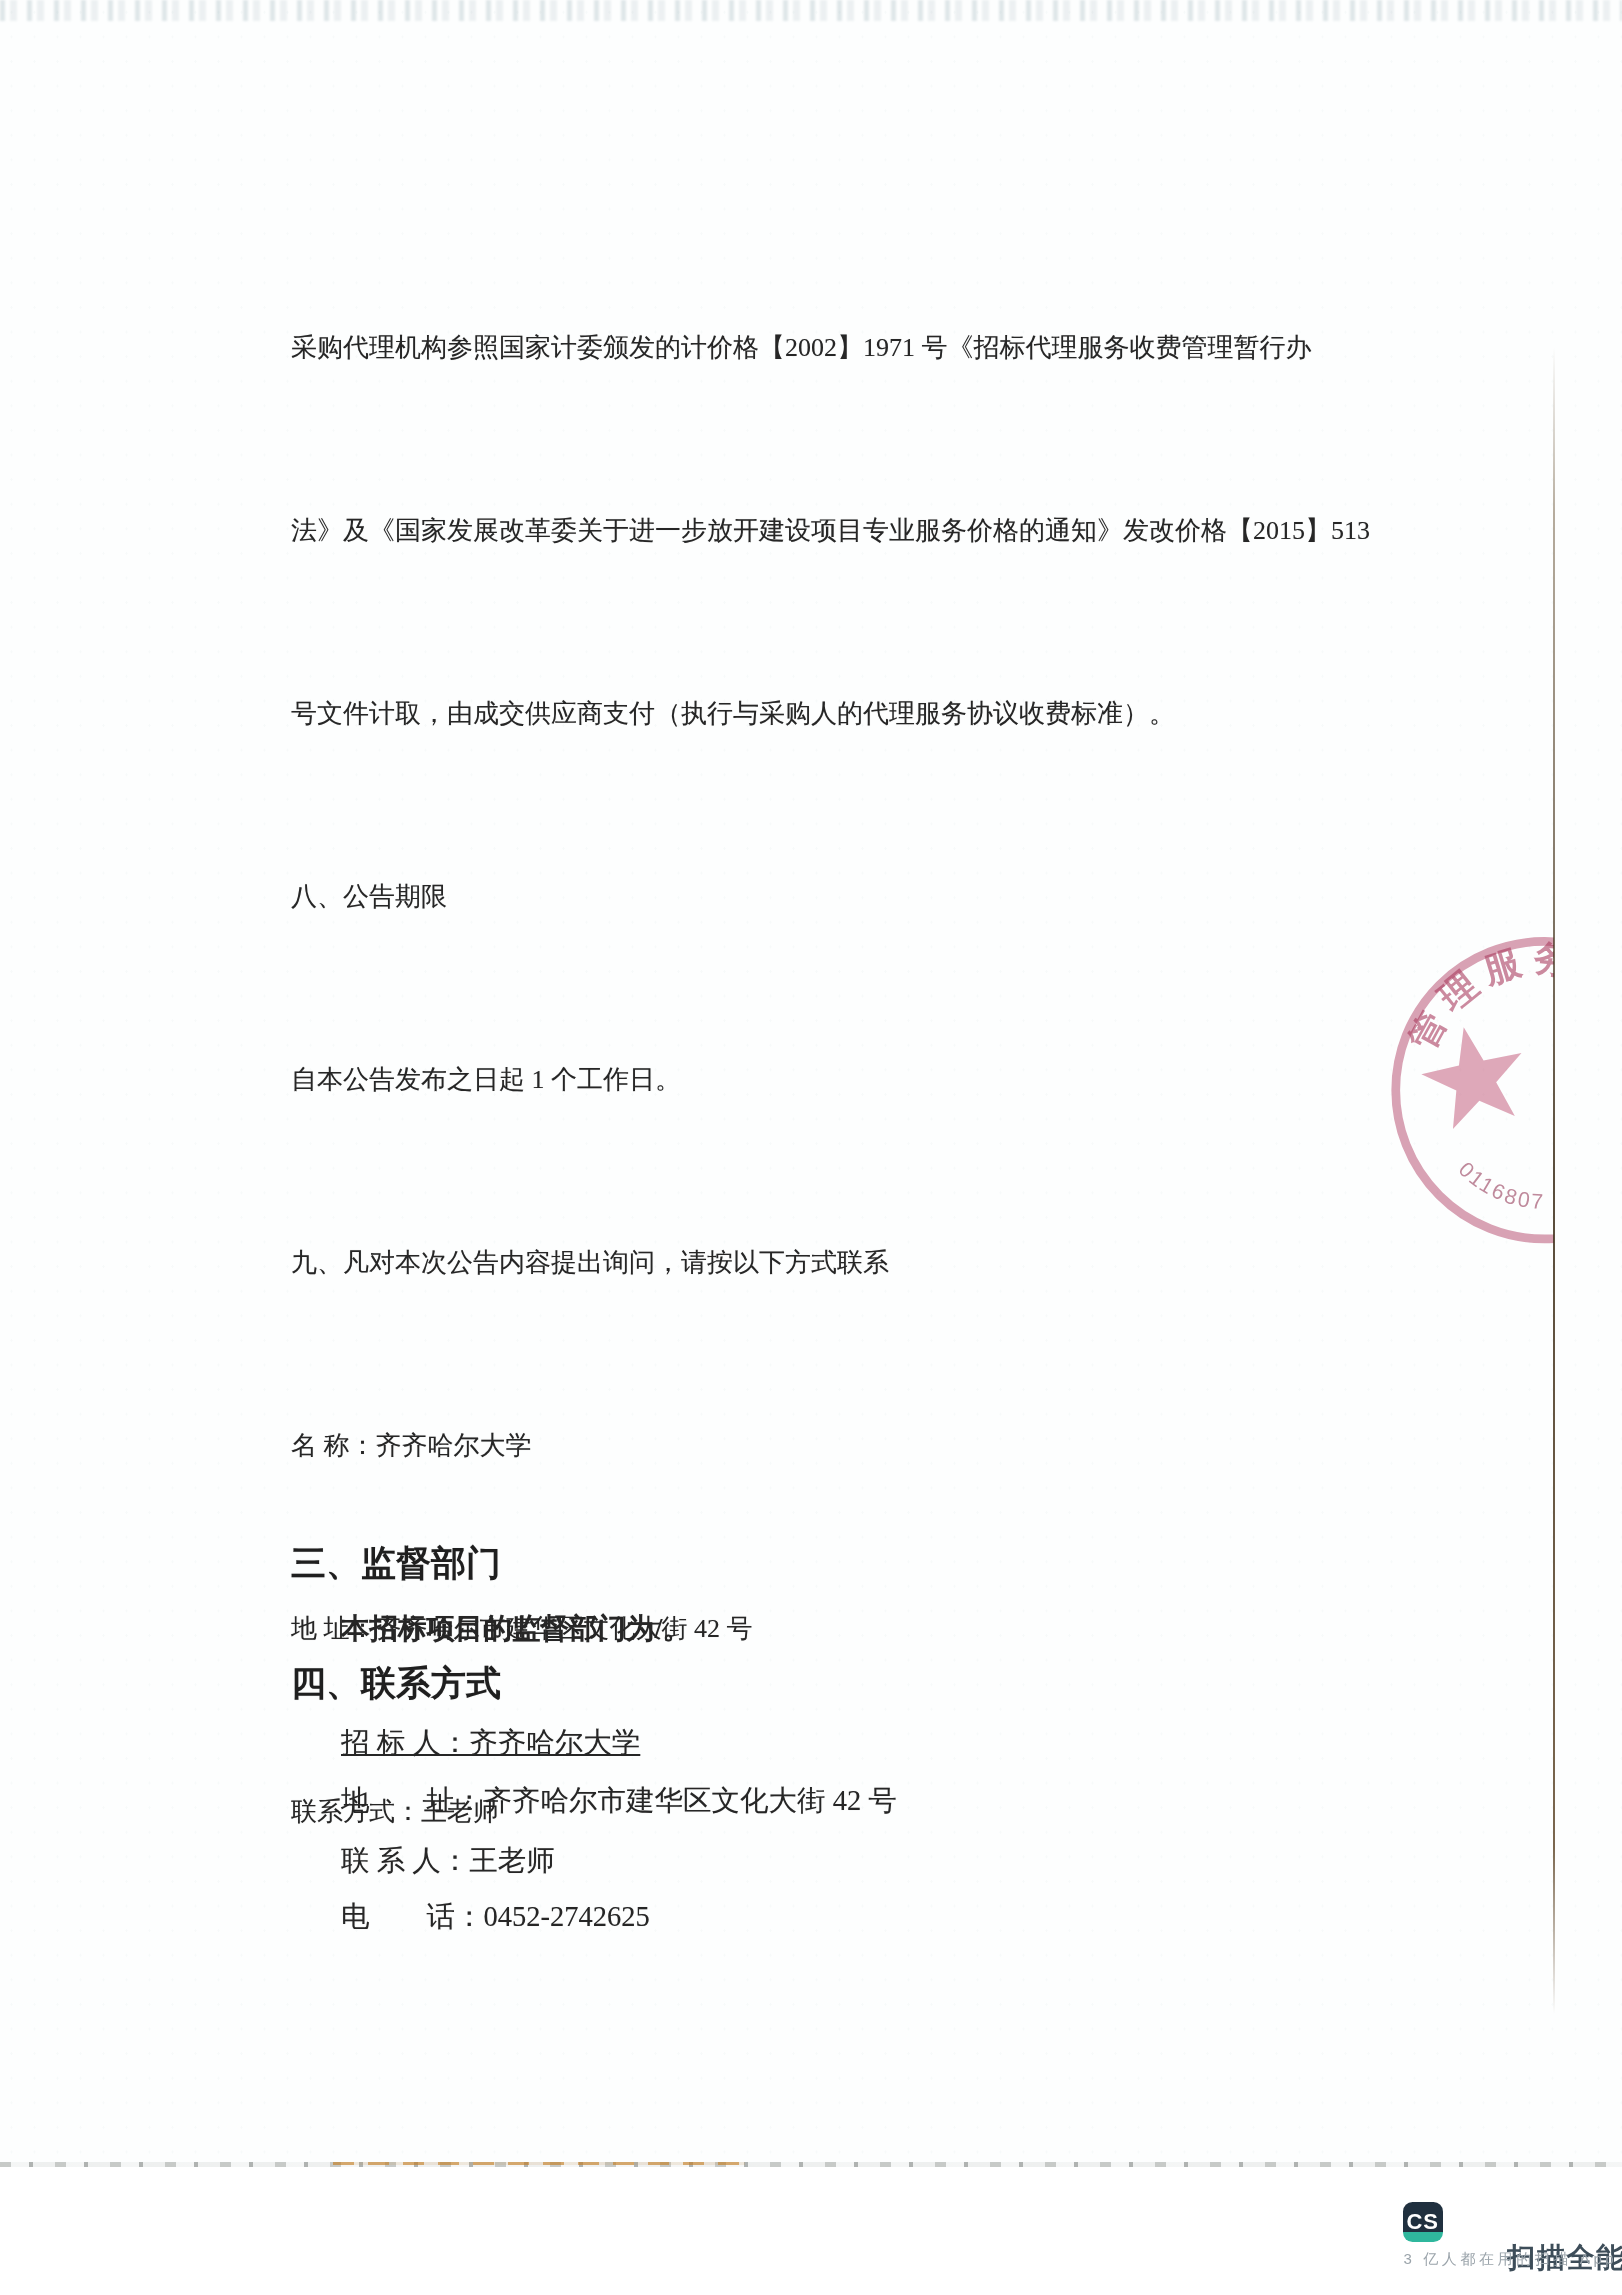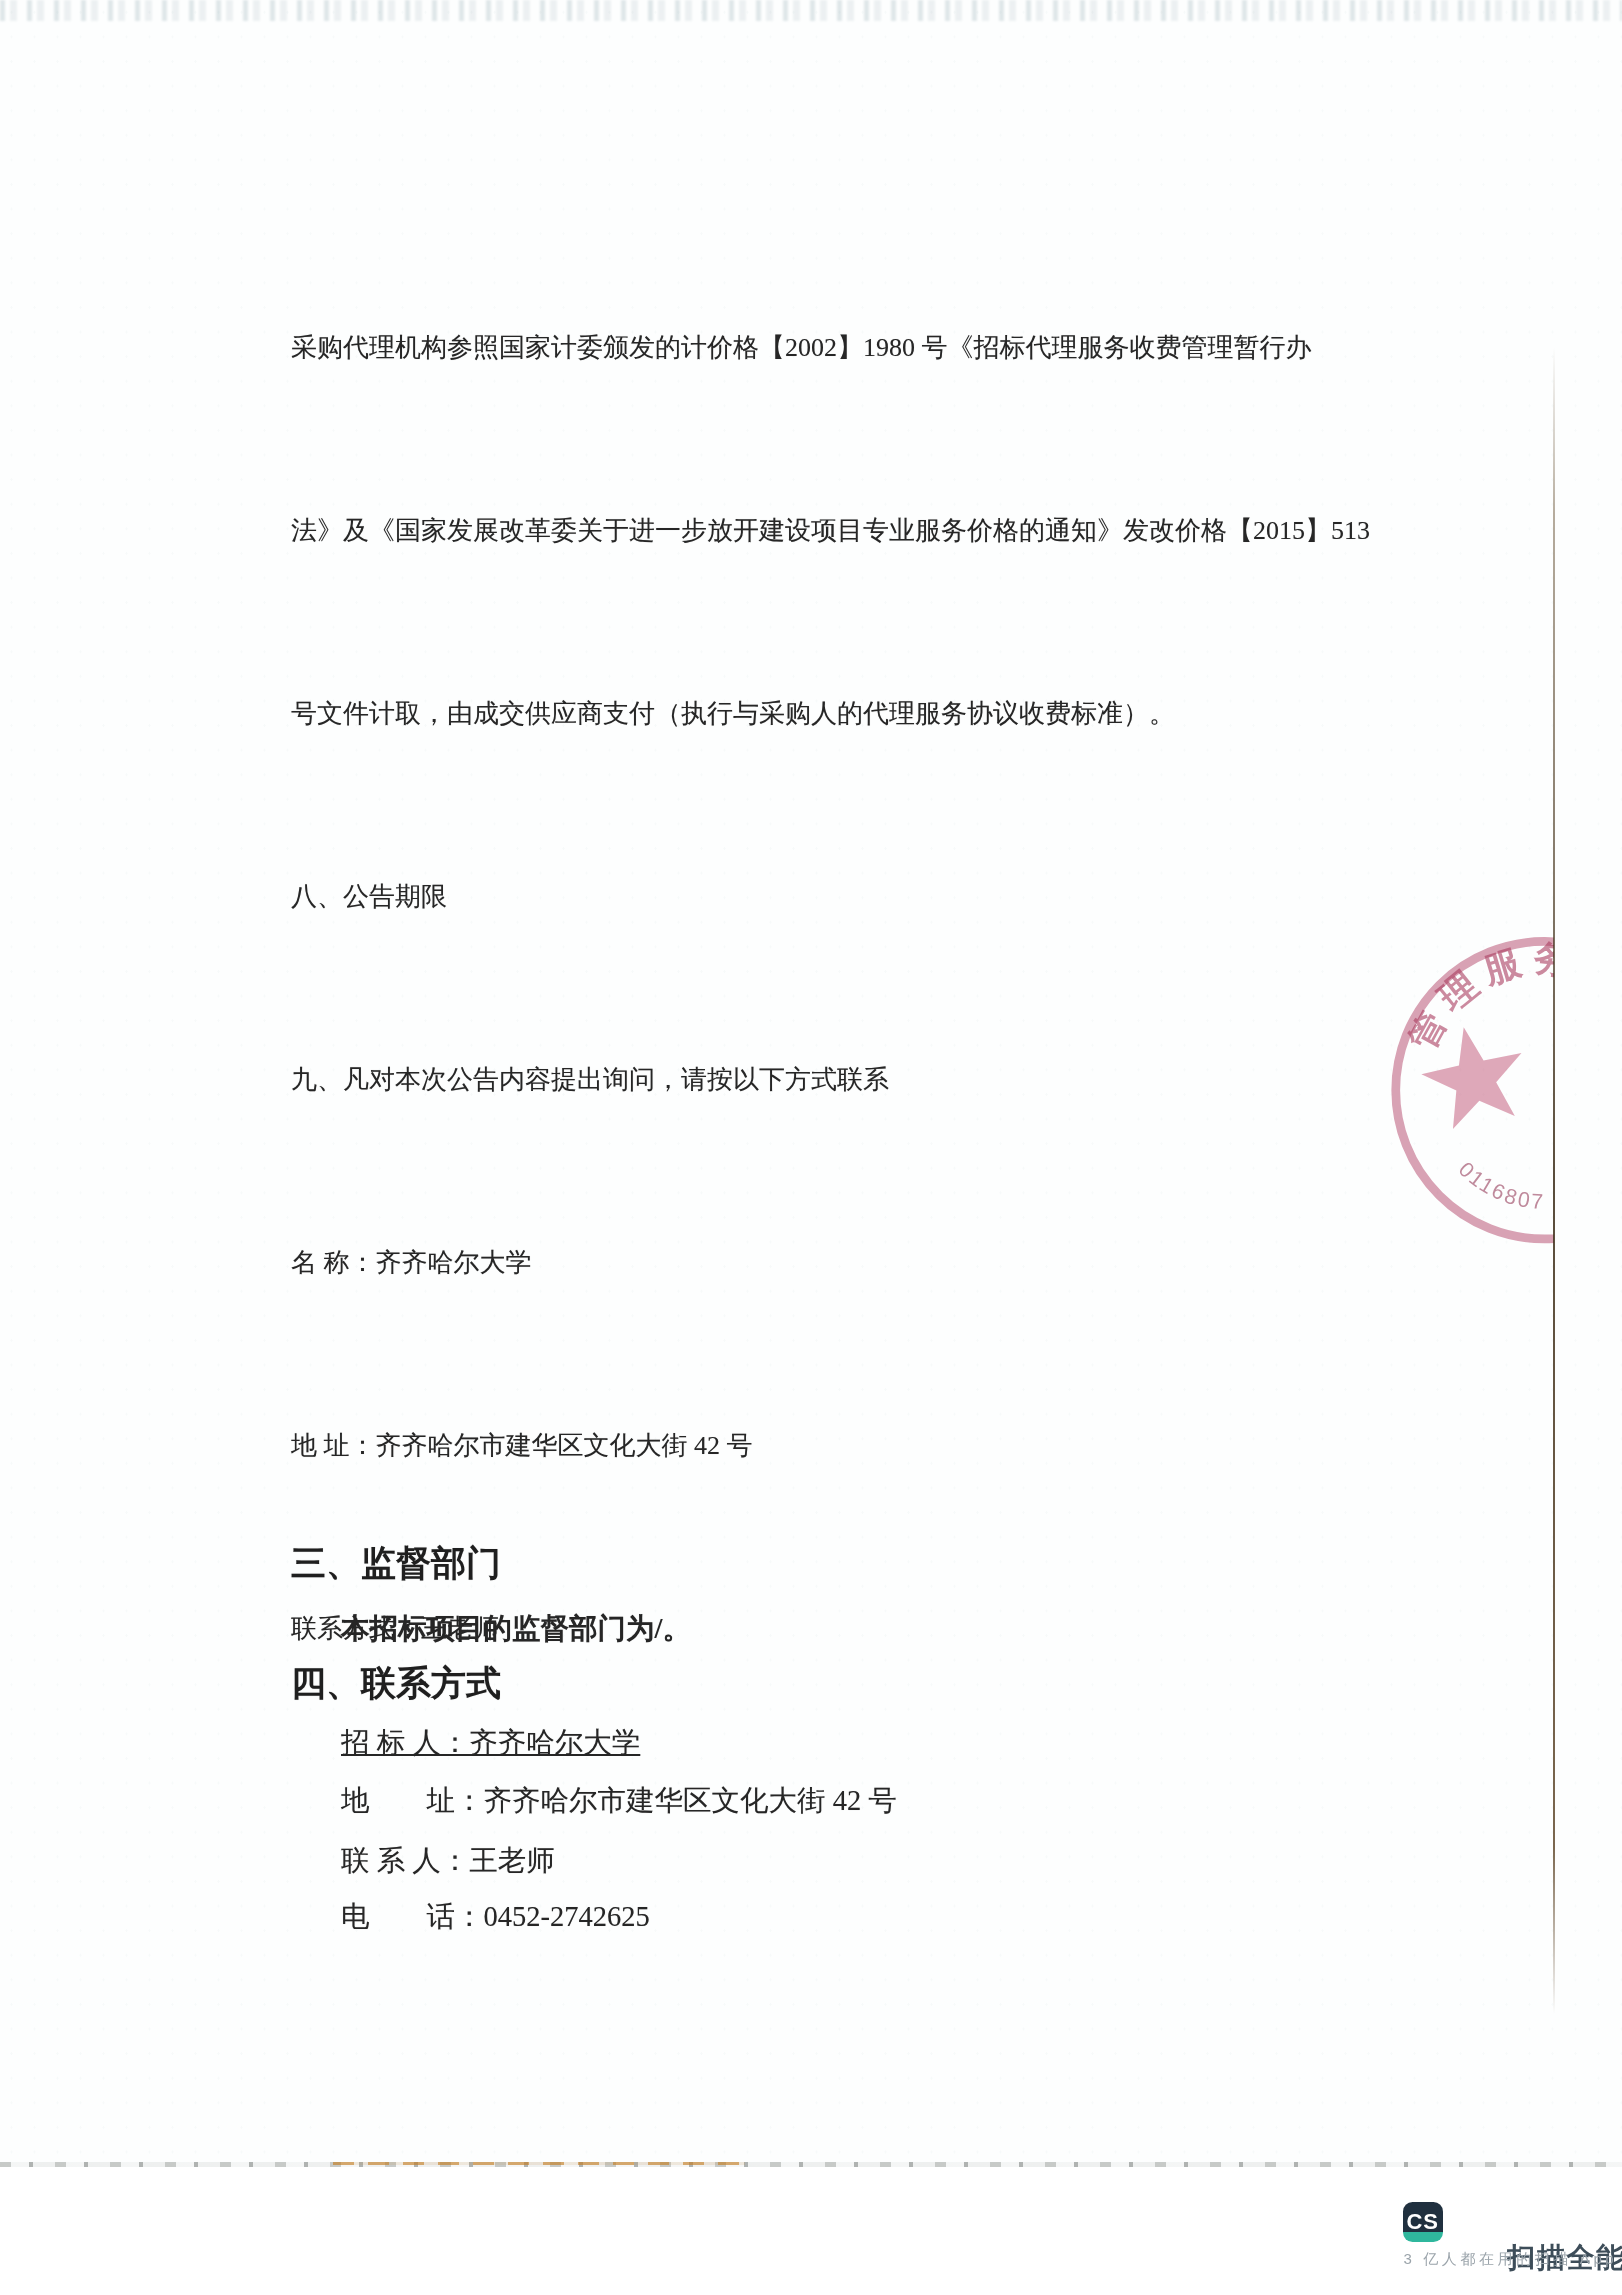--- a/index.html
+++ b/index.html
@@ -92,24 +92,25 @@
 </style>
 </head>
 <body>
 
 <div class="page">
 
   <div class="scan-paper">
     <div class="top-noise"></div>
 
     <div class="bodyA">
-      <div>采购代理机构参照国家计委颁发的计价格【2002】1980 号《招标代理服务收费管理暂行办</div>
+      <div>采购代理机构参照国家计委颁发的计价格【2002】1971 号《招标代理服务收费管理暂行办</div>
       <div>法》及《国家发展改革委关于进一步放开建设项目专业服务价格的通知》发改价格【2015】513</div>
       <div>号文件计取，由成交供应商支付（执行与采购人的代理服务协议收费标准）。</div>
       <div>八、公告期限</div>
+      <div>自本公告发布之日起 1 个工作日。</div>
       <div>九、凡对本次公告内容提出询问，请按以下方式联系</div>
       <div>名 称：齐齐哈尔大学</div>
       <div>地 址：齐齐哈尔市建华区文化大街 42 号</div>
       <div>联系方式：王老师</div>
       
       
       
       
       
       

